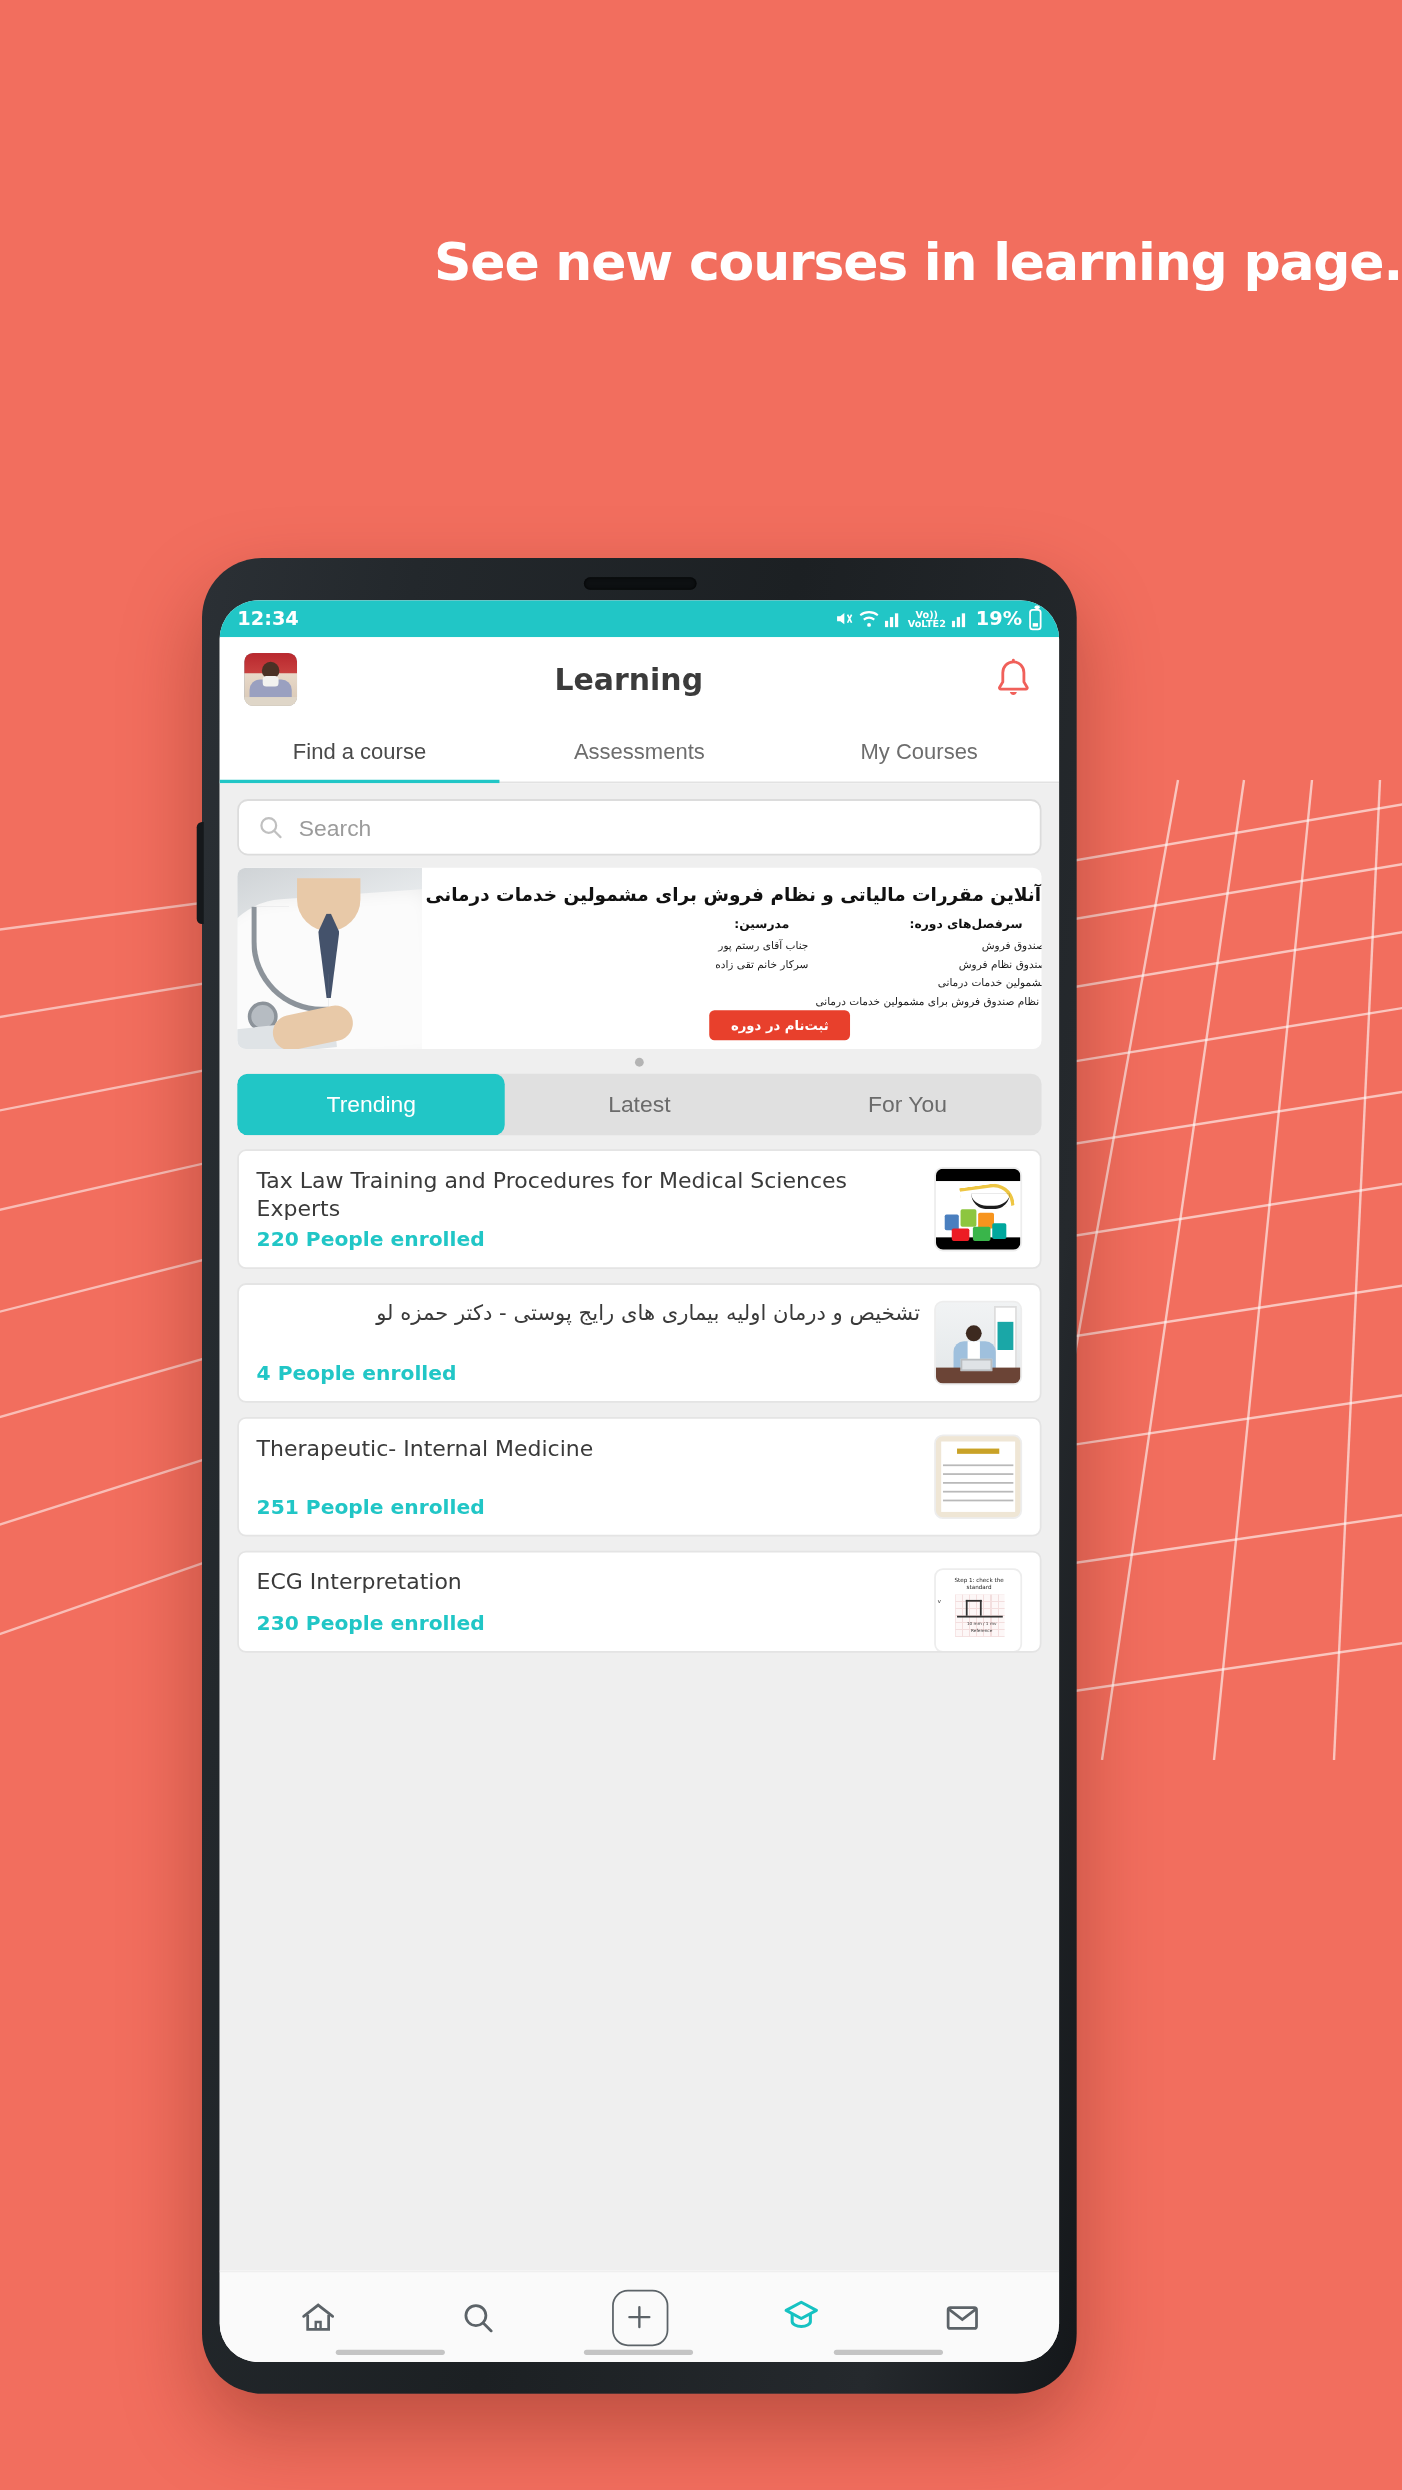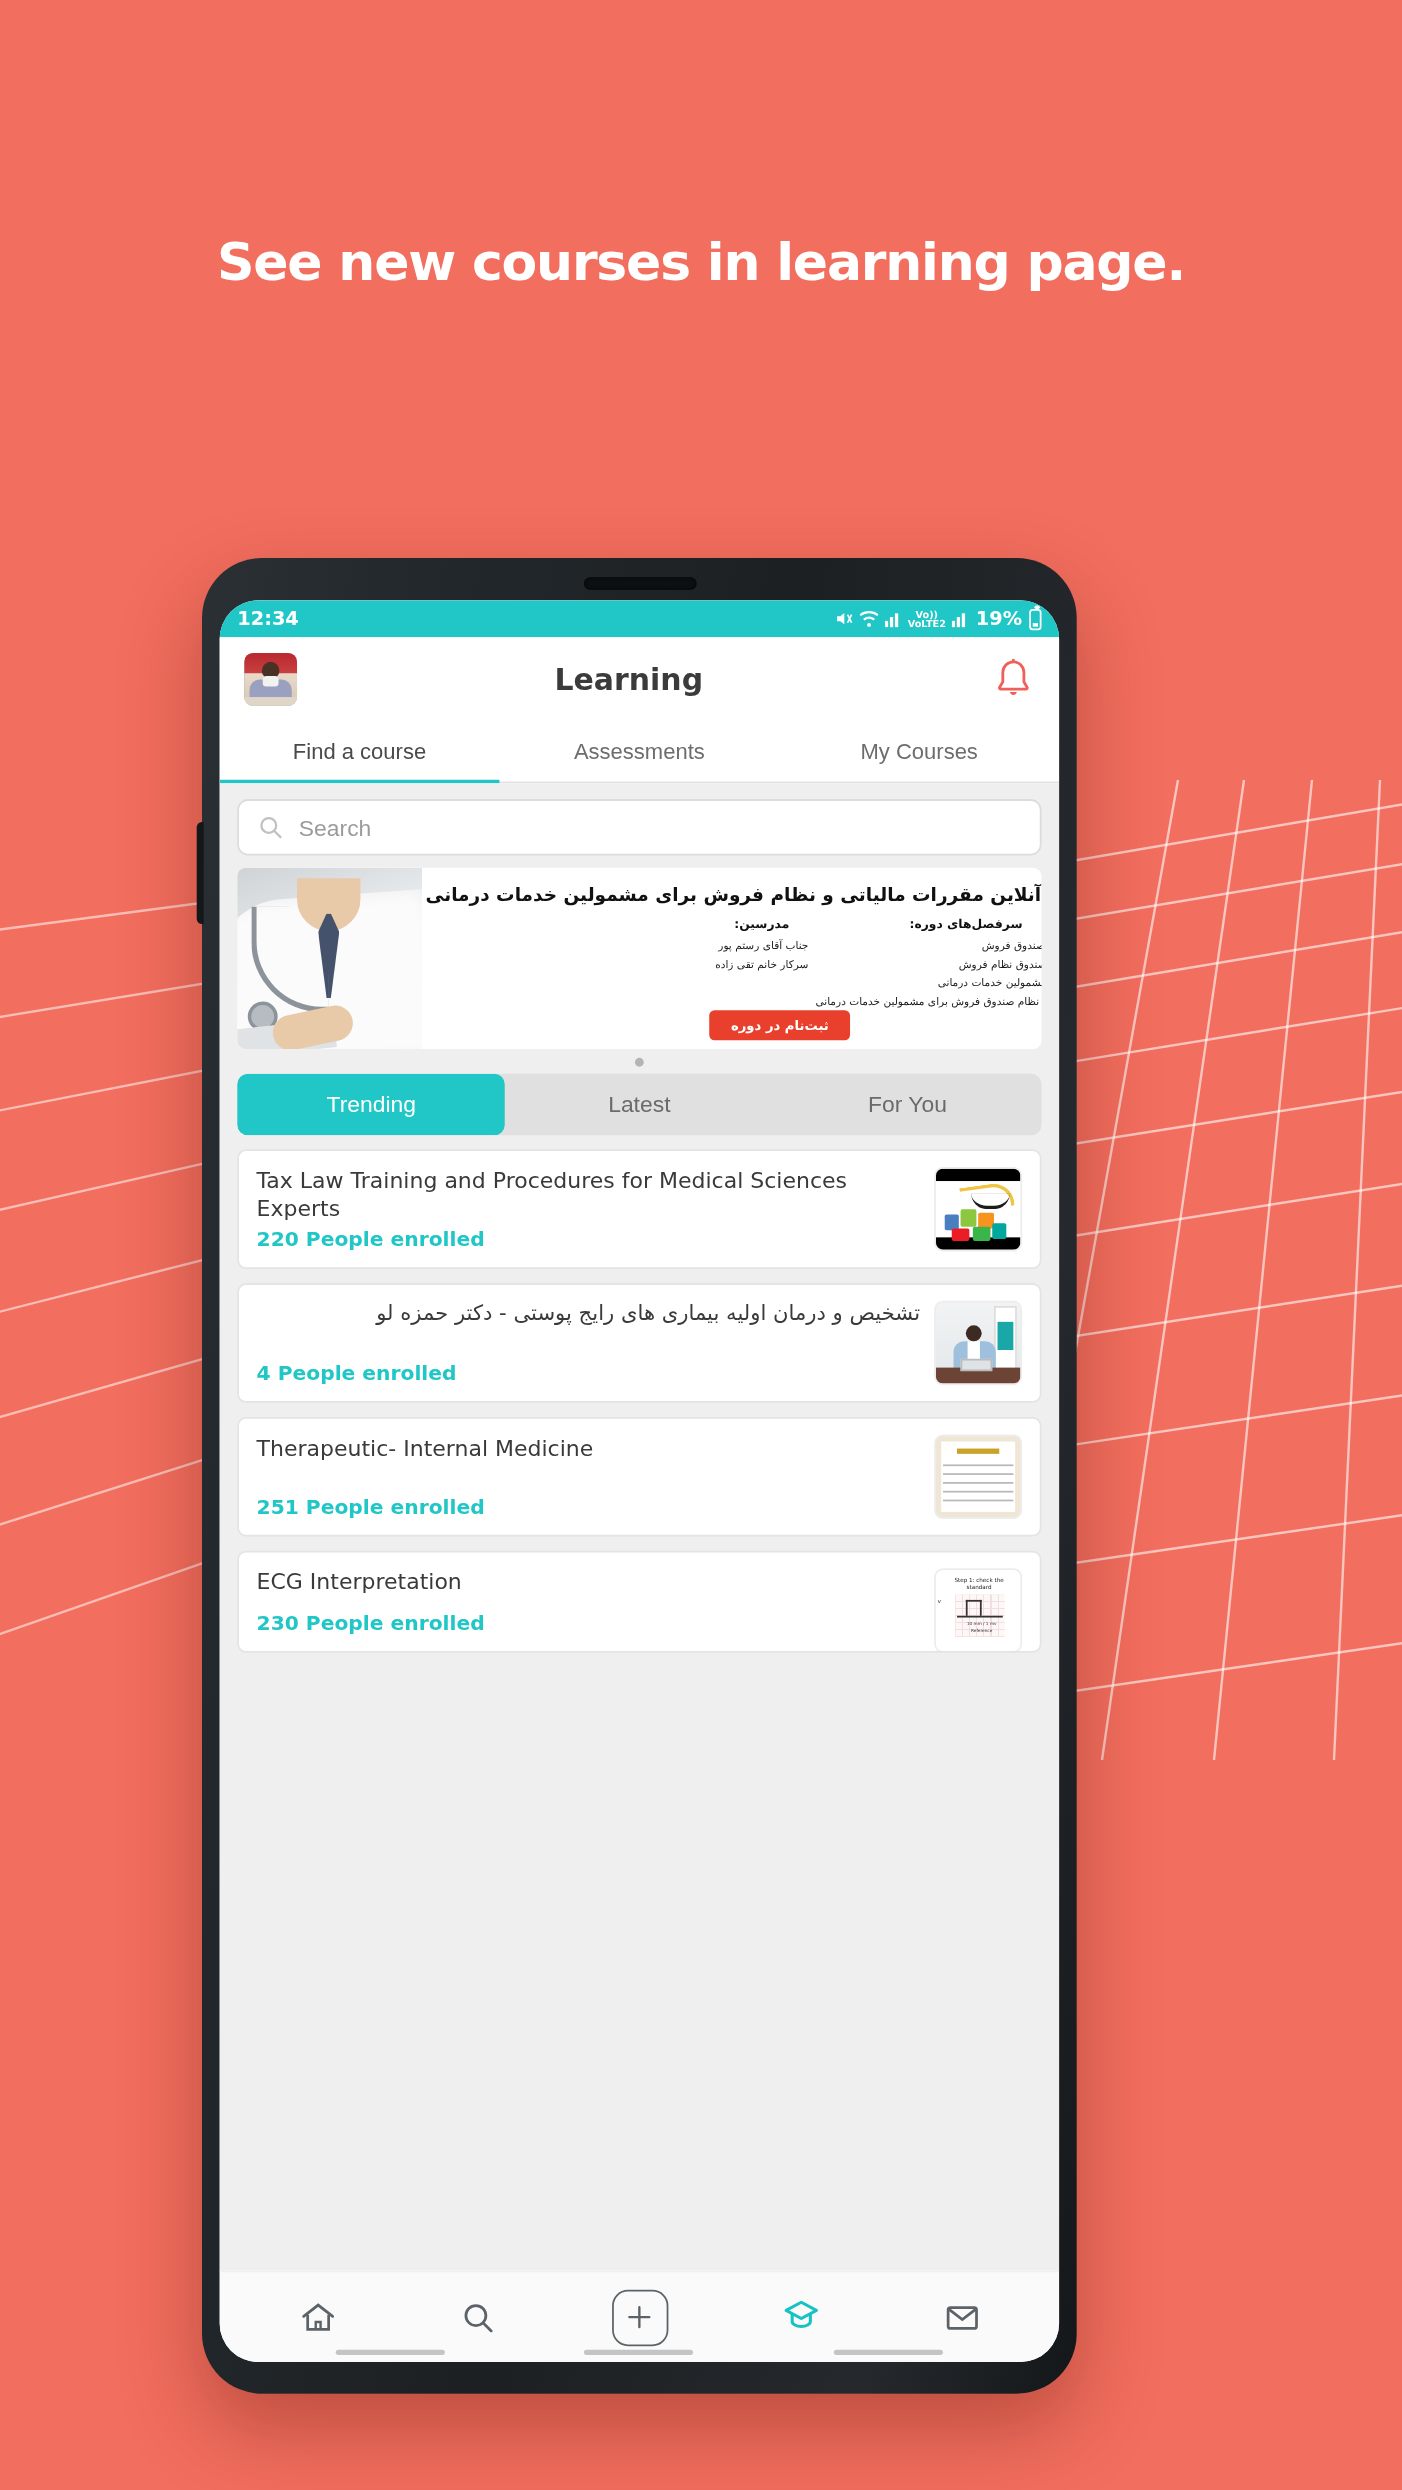--- a/index.html
+++ b/index.html
@@ -11,21 +11,21 @@
   }
   
   .bg-art { position:absolute; inset:0; overflow:hidden; pointer-events:none; }
   .bg-art svg { position:absolute; }
   .bg-left  { left:-60px; top:880px; }
   .bg-right { right:-40px; top:760px; }
 
   
   .headline {
     position:absolute; top:232px; left:0; width:100%;
-    text-align:center;
+    text-align:right;
     color:#FFFFFF;
     font-size:52px;
     font-weight:bold;
     letter-spacing:-1.2px;
     font-family:"DejaVu Sans", sans-serif;
   }
 
   
   .phone {
     position:absolute;

